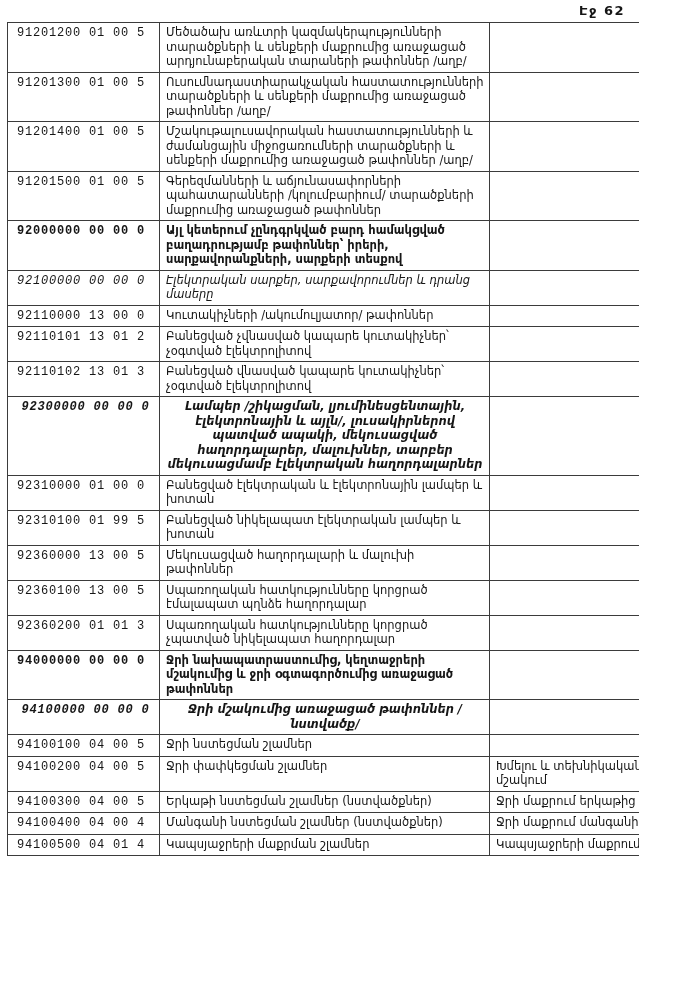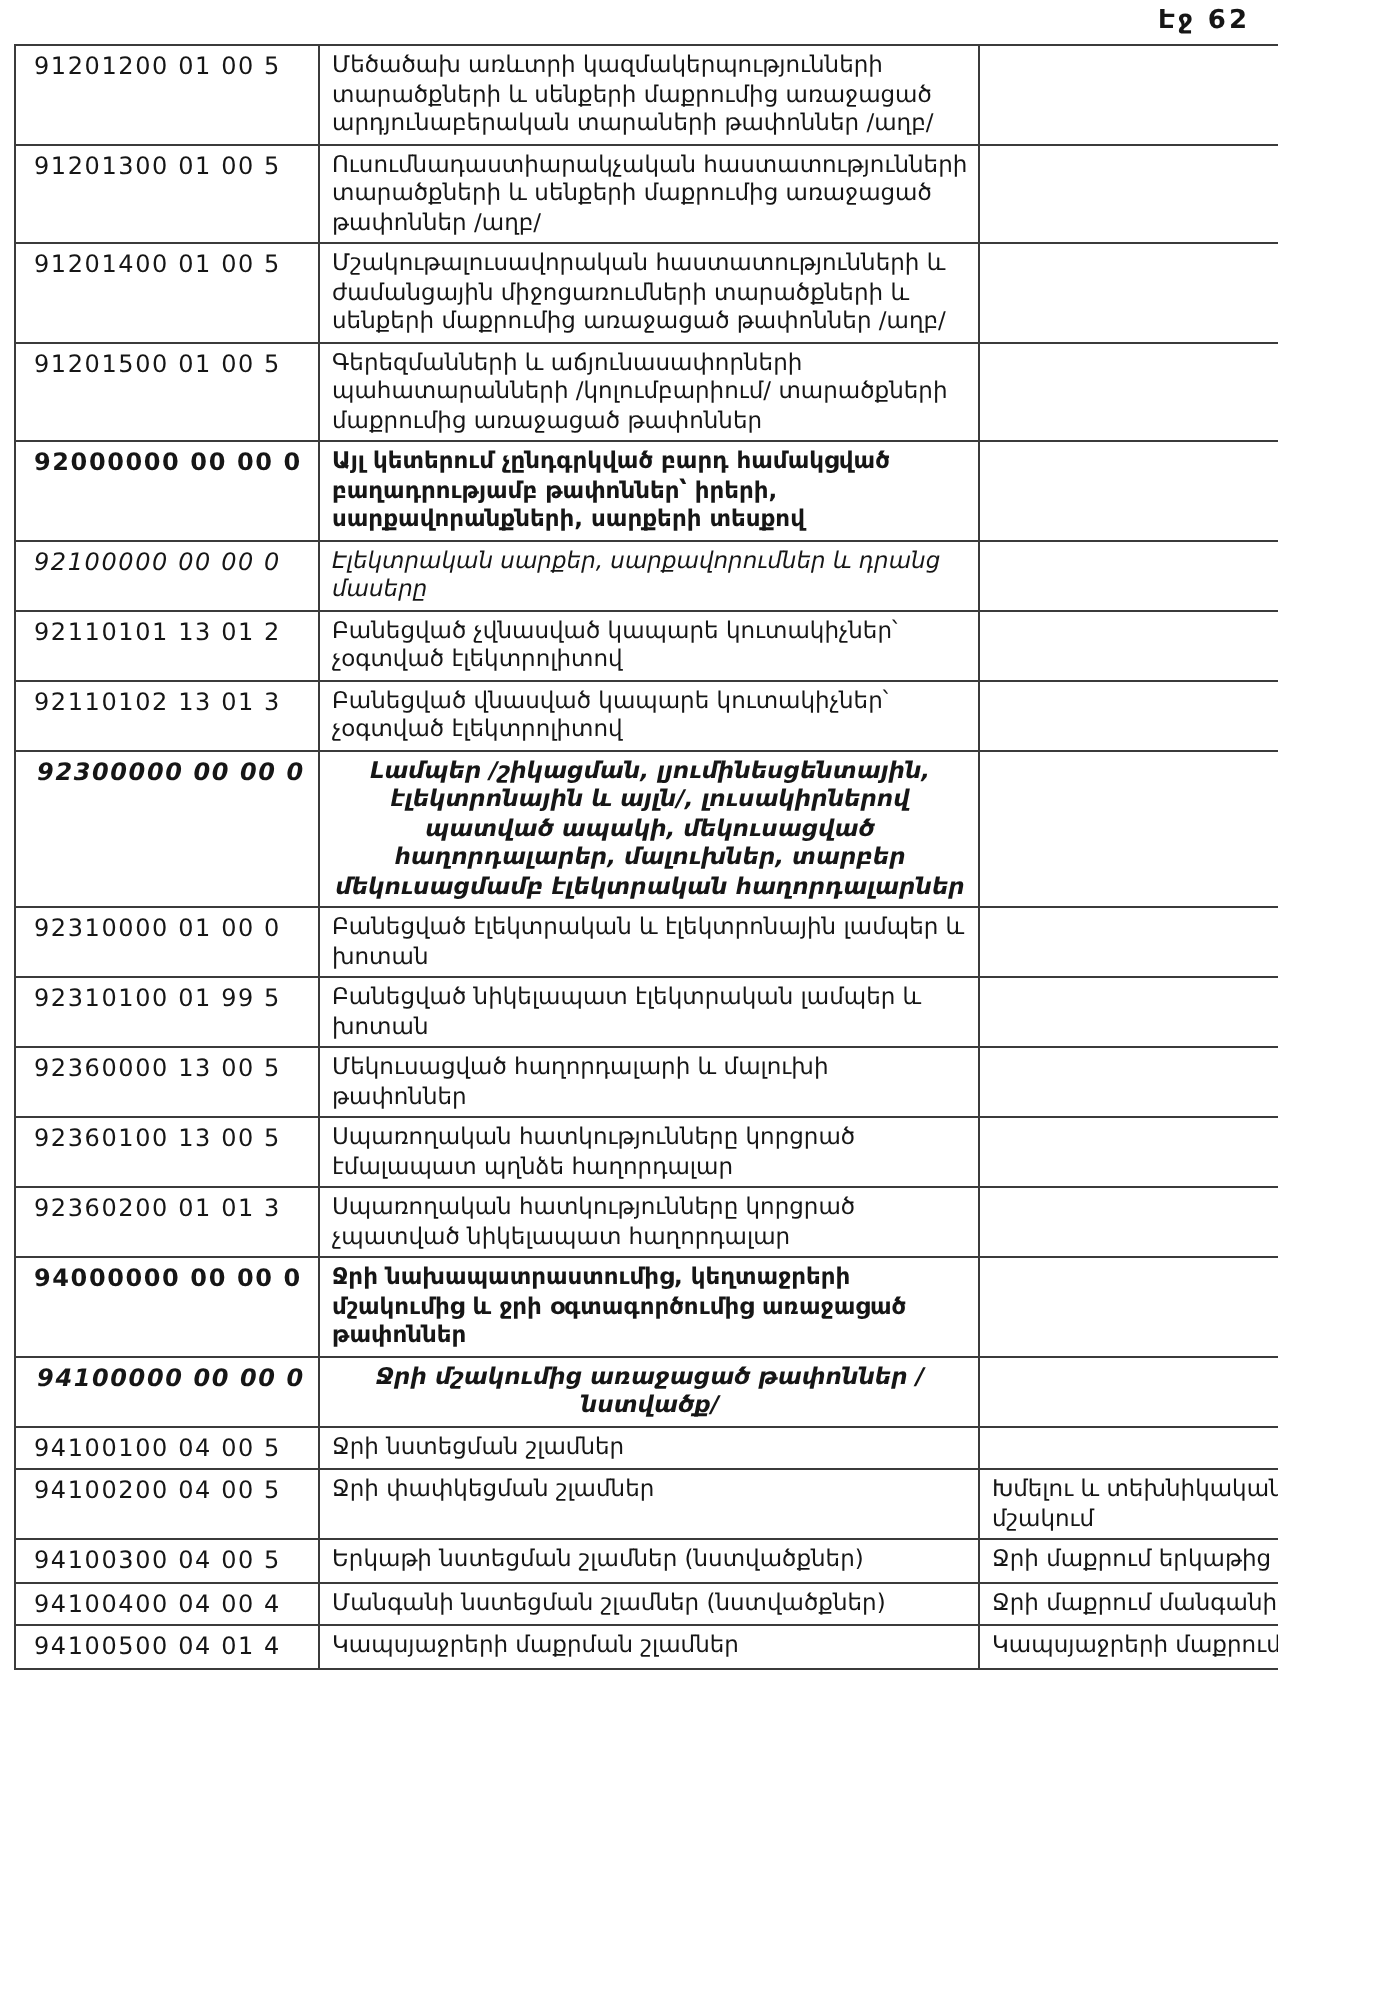--- a/index.html
+++ b/index.html
@@ -38,20 +38,21 @@
     font-size: 11.5px;
     line-height: 14.5px;
     word-wrap: break-word;
   }
   td.code {
     font-size: 12px;
     letter-spacing: 0.8px;
     white-space: nowrap;
     padding-left: 9px;
     padding-top: 3px;
+    font-family: Liberation Mono, monospace;
   }
   tr.style-bold { font-weight: bold; }
   tr.style-italic { font-style: italic; }
   tr.style-bold-italic { font-weight: bold; font-style: italic; text-align: center; }
 </style>
 </head>
 <body>
 
 <div class="page">
   <div class="page-label">Էջ 62</div>
@@ -83,20 +84,25 @@
           <td class="note"></td>
         </tr>
         <tr class="row style-bold">
           <td class="code">92000000 00 00 0</td>
           <td class="desc">Այլ կետերում չընդգրկված բարդ համակցված բաղադրությամբ թափոններ՝ իրերի, սարքավորանքների, սարքերի տեսքով</td>
           <td class="note"></td>
         </tr>
         <tr class="row style-italic">
           <td class="code">92100000 00 00 0</td>
           <td class="desc">Էլեկտրական սարքեր, սարքավորումներ և դրանց մասերը</td>
+          <td class="note"></td>
+        </tr>
+        <tr class="row style-normal">
+          <td class="code">92110000 13 00 0</td>
+          <td class="desc">Կուտակիչների /ակումուլյատոր/ թափոններ</td>
           <td class="note"></td>
         </tr>
         <tr class="row style-normal">
           <td class="code">92110101 13 01 2</td>
           <td class="desc">Բանեցված չվնասված կապարե կուտակիչներ՝ չօգտված էլեկտրոլիտով</td>
           <td class="note"></td>
         </tr>
         <tr class="row style-normal">
           <td class="code">92110102 13 01 3</td>
           <td class="desc">Բանեցված վնասված կապարե կուտակիչներ՝ չօգտված էլեկտրոլիտով</td>

